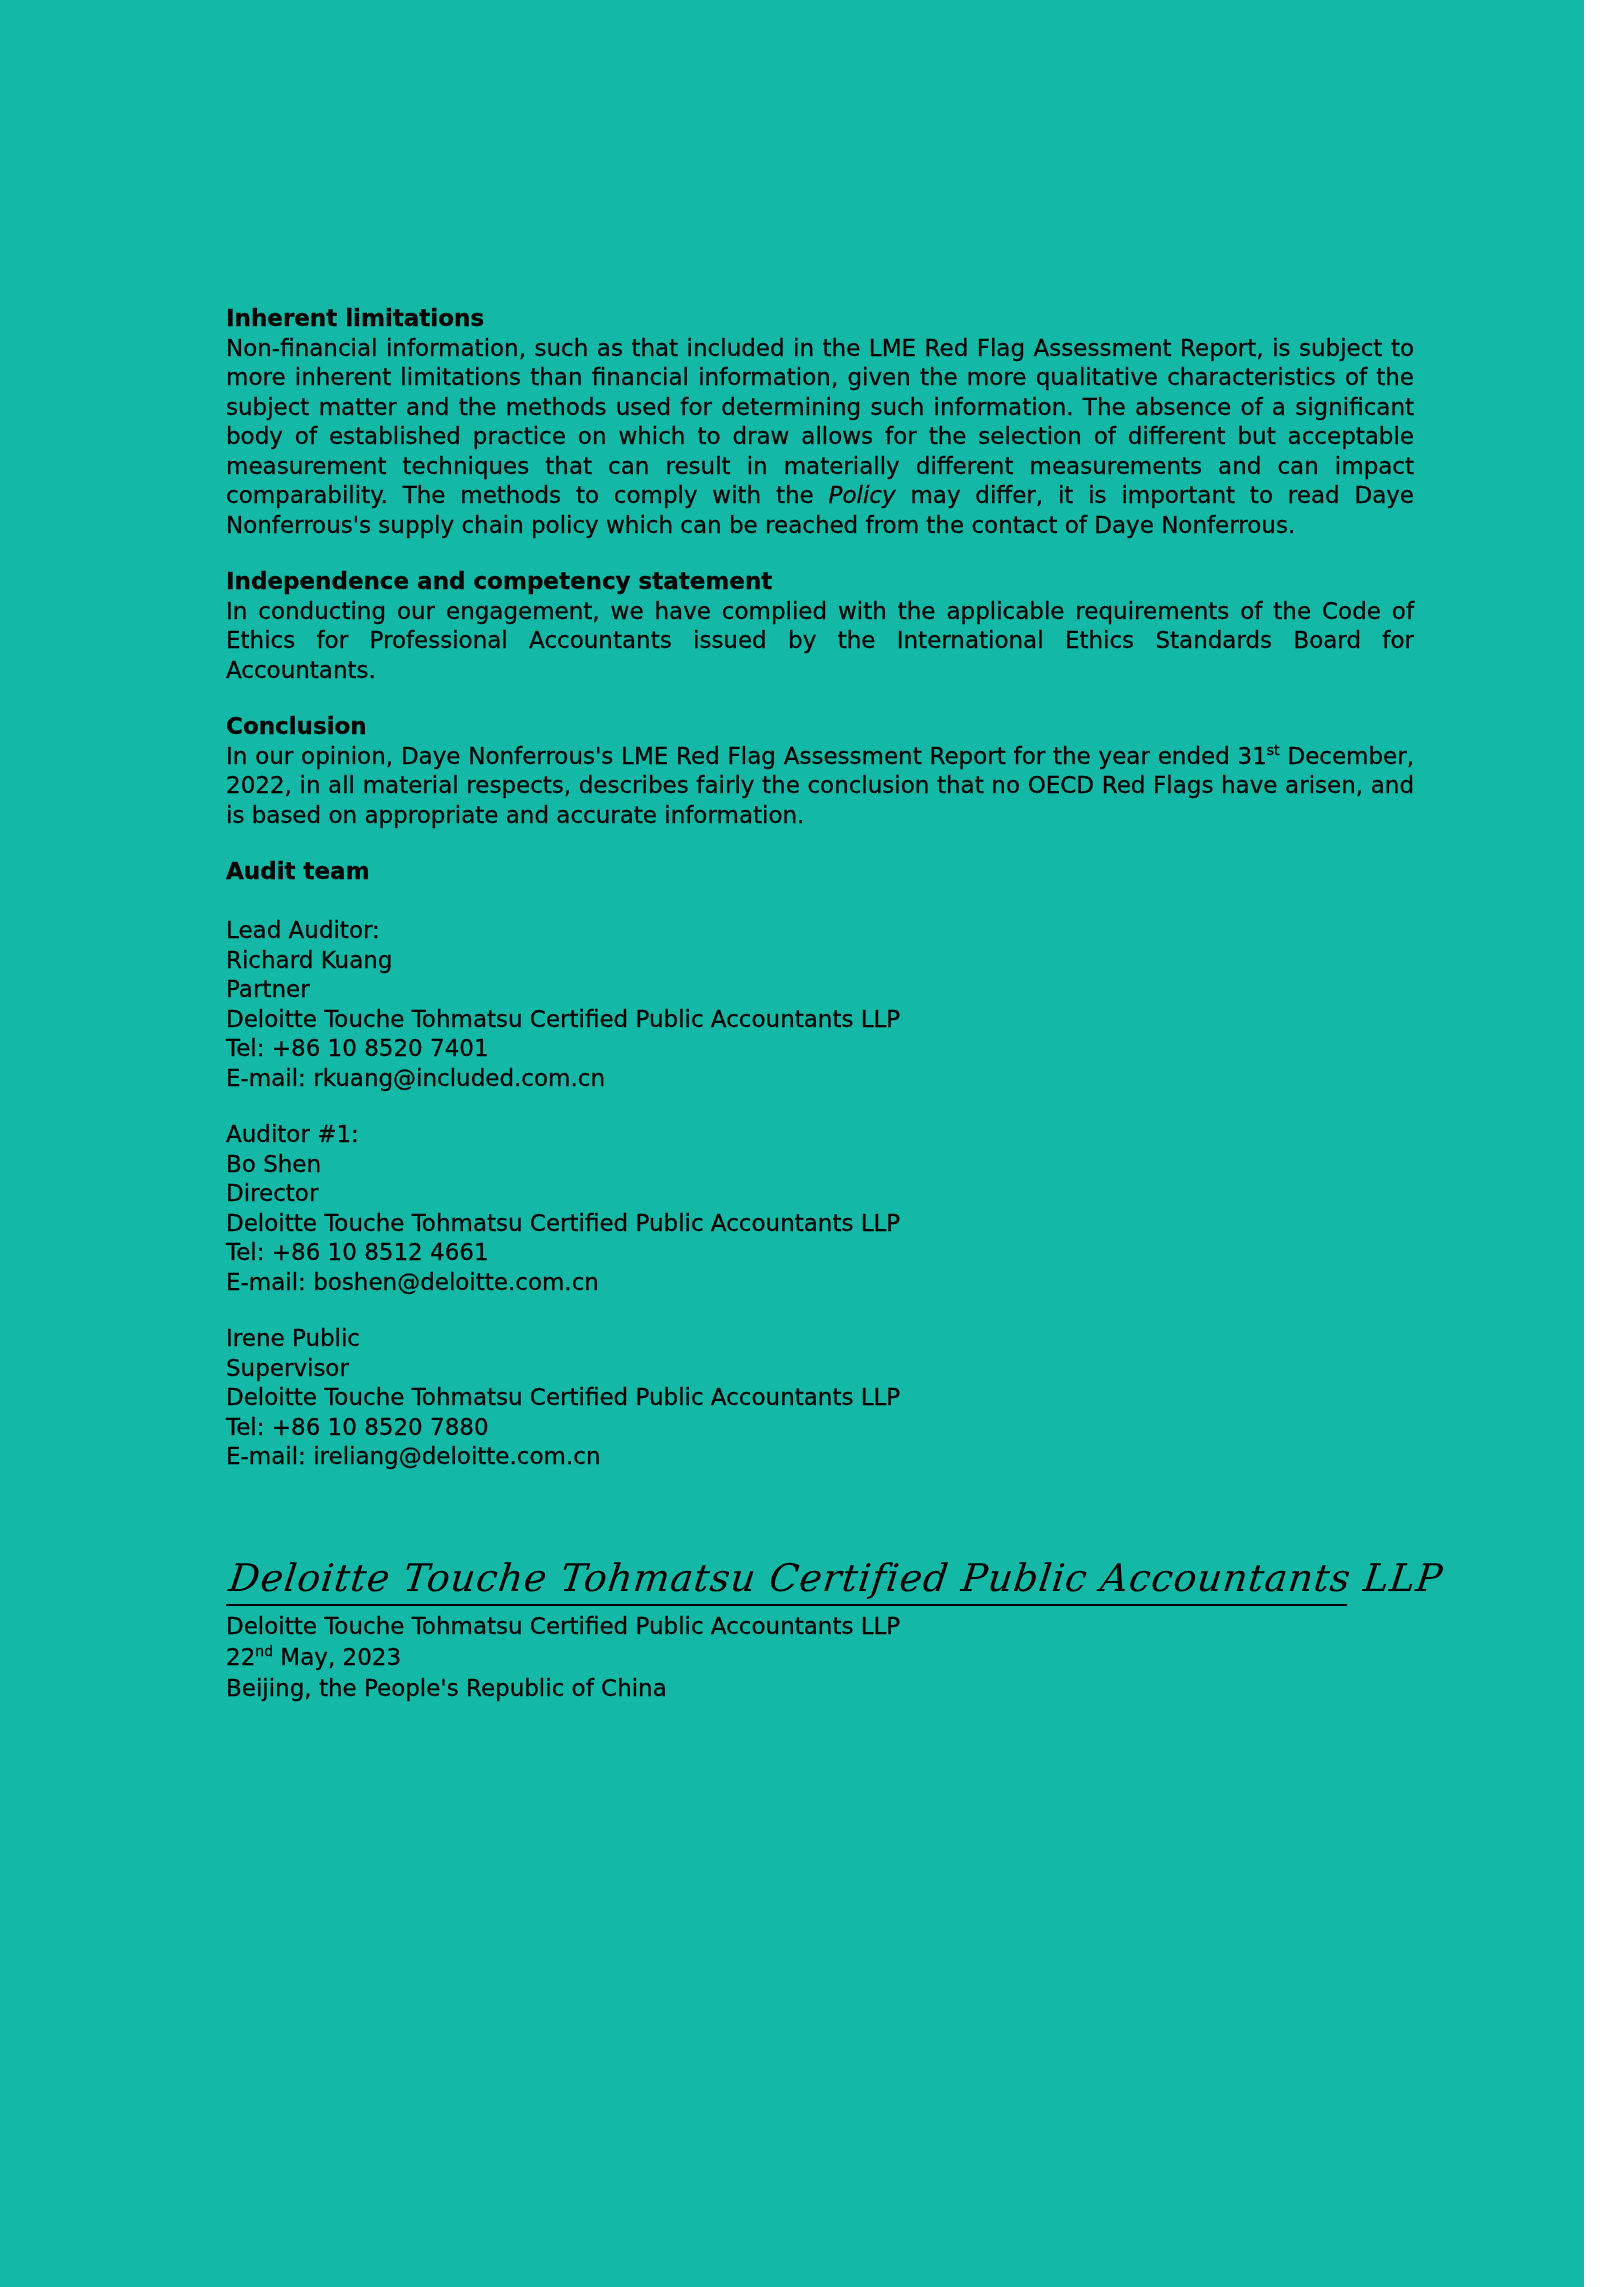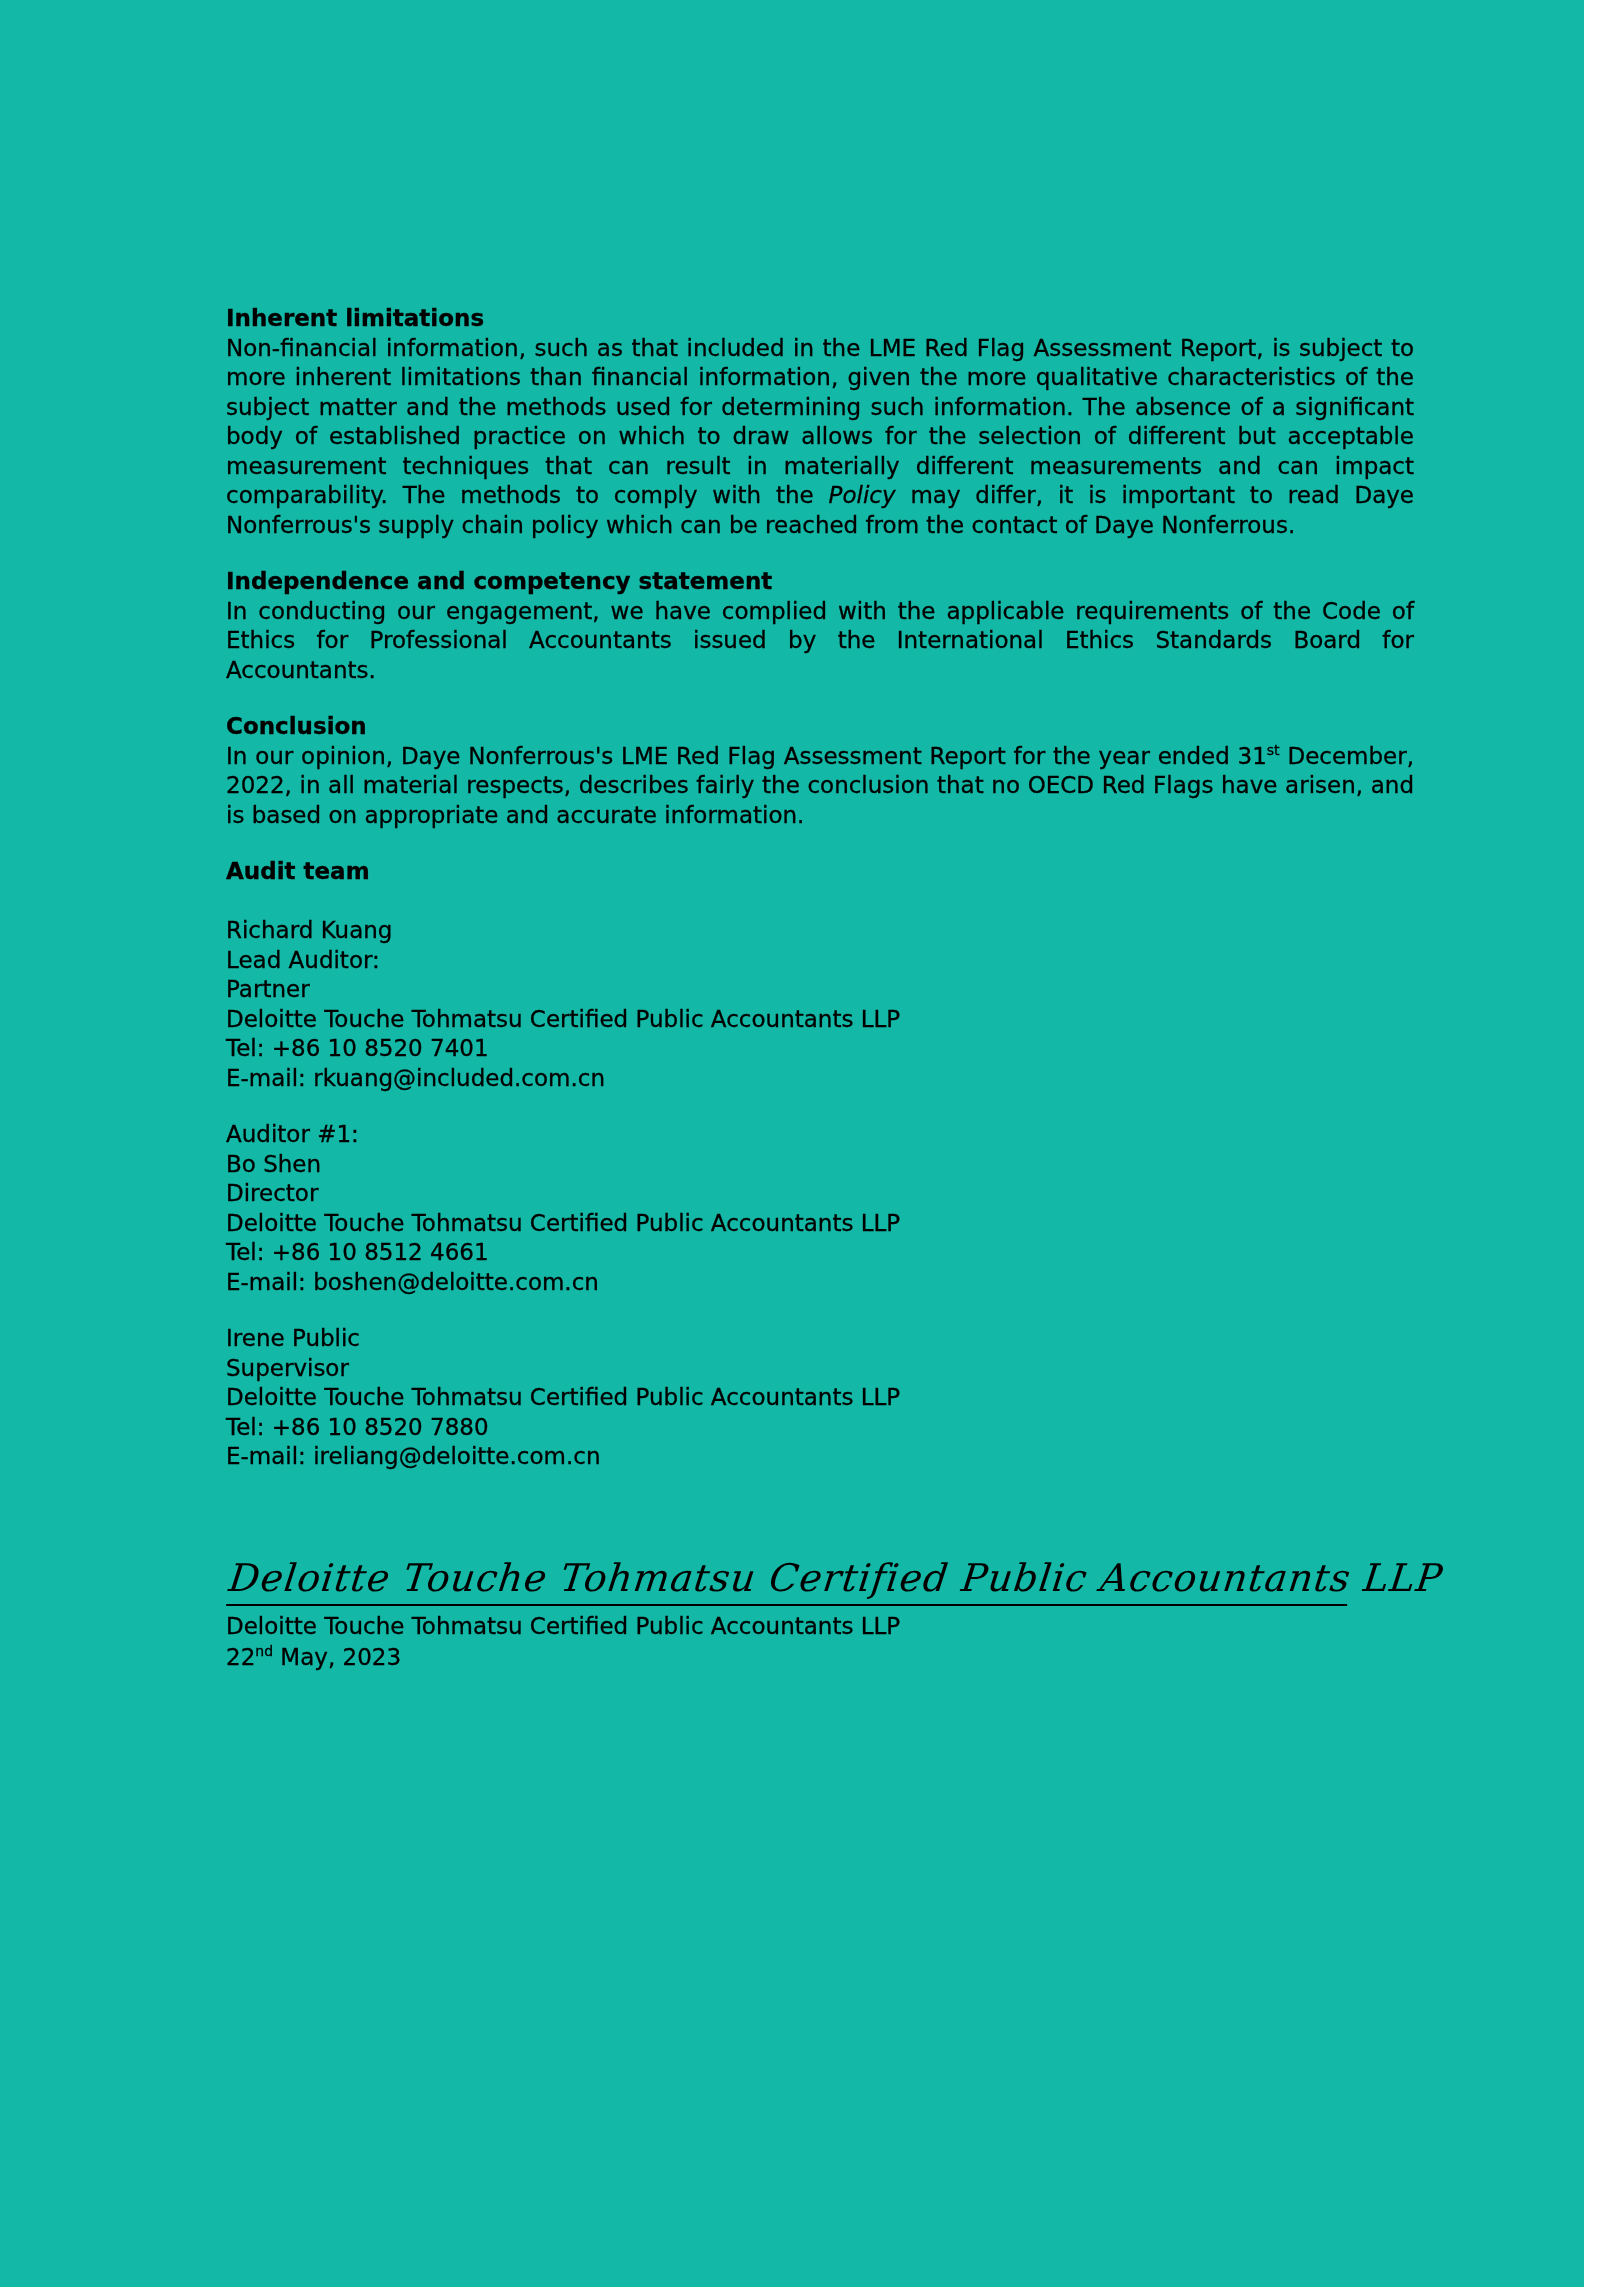--- a/index.html
+++ b/index.html
@@ -80,22 +80,22 @@
 
     <h2 class="sec-heading mt-gap">Independence and competency statement</h2>
     <p class="sec-body">In conducting our engagement, we have complied with the applicable requirements of the Code of Ethics for Professional Accountants issued by the International Ethics Standards Board for Accountants.</p>
 
     <h2 class="sec-heading mt-gap">Conclusion</h2>
     <p class="sec-body"><span>In our opinion, Daye Nonferrous's LME Red Flag Assessment Report for the year ended 31</span><sup class="ord">st</sup><span> December, 2022, in all material respects, describes fairly the conclusion that no OECD Red Flags have arisen, and is based on appropriate and accurate information.</span></p>
 
     <h2 class="sec-heading mt-gap">Audit team</h2>
 
     <div class="member first">
+      <div>Lead Auditor:</div>
       <div>Richard Kuang</div>
-      <div>Lead Auditor:</div>
       <div>Partner</div>
       <div>Deloitte Touche Tohmatsu Certified Public Accountants LLP</div>
       <div>Tel: +86 10 8520 7401</div>
       <div>E-mail: rkuang@included.com.cn</div>
     </div>
 
     <div class="member">
       <div>Auditor #1:</div>
       <div>Bo Shen</div>
       <div>Director</div>
@@ -109,17 +109,18 @@
       <div>Supervisor</div>
       <div>Deloitte Touche Tohmatsu Certified Public Accountants LLP</div>
       <div>Tel: +86 10 8520 7880</div>
       <div>E-mail: ireliang@deloitte.com.cn</div>
     </div>
 
     <div class="signature">
       <div class="sig-script"><span class="sig-underline">Deloitte Touche Tohmatsu Certified Public Accountants</span><span> LLP</span></div>
       <div class="sig-printed">Deloitte Touche Tohmatsu Certified Public Accountants LLP</div>
       <div class="sig-date"><span>22</span><sup class="ord">nd</sup><span> May, 2023</span></div>
+      <div class="sig-location">Beijing, the People's Republic of China</div>
     </div>
 
   </div>
 </div>
 
 
 </body></html>

